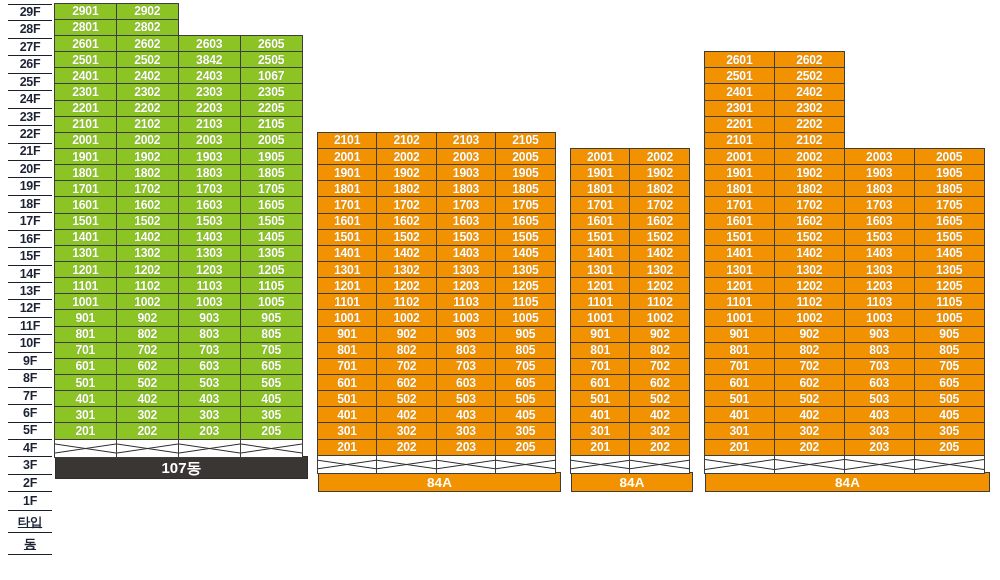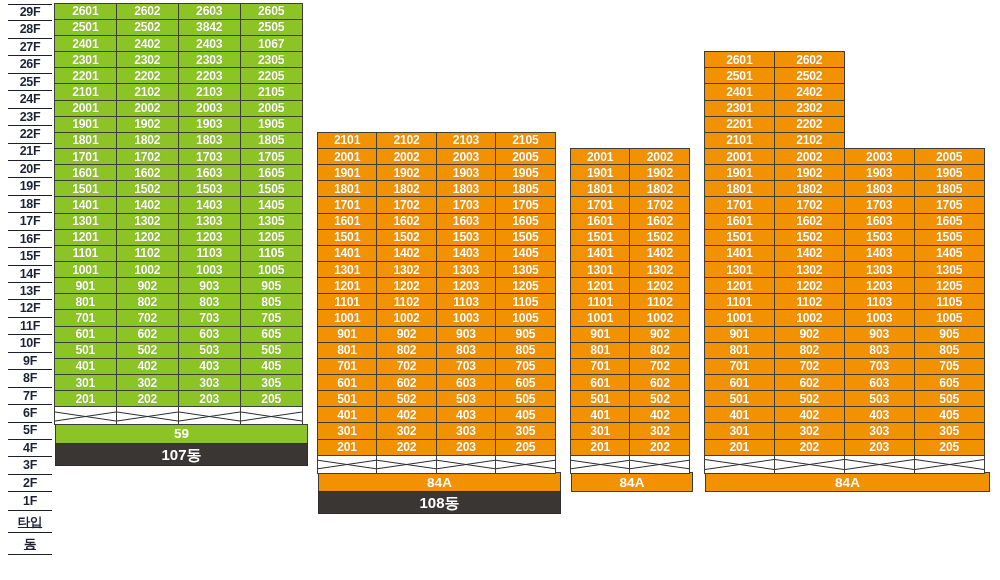--- a/index.html
+++ b/index.html
@@ -116,20 +116,32 @@
       <div class="floor-label">4F</div>
       <div class="floor-label">3F</div>
       <div class="floor-label">2F</div>
       <div class="floor-label tall">1F</div>
       <div class="floor-label taller">타입</div>
       <div class="floor-label taller">동</div>
     </div>
   <div id="buildings-layer">
       <div class="building" style="left: 55px; top: 4px; width: 253px;">
         <div class="brow">
+          <div class="cell green" style="width: 63.25px; flex: 0 0 63.25px;">2901</div>
+          <div class="cell green" style="width: 63.25px; flex: 0 0 63.25px;">2902</div>
+          <div class="cell empty" style="width: 63.25px; flex: 0 0 63.25px;"></div>
+          <div class="cell empty" style="width: 63.25px; flex: 0 0 63.25px;"></div>
+        </div>
+        <div class="brow">
+          <div class="cell green" style="width: 63.25px; flex: 0 0 63.25px;">2801</div>
+          <div class="cell green" style="width: 63.25px; flex: 0 0 63.25px;">2802</div>
+          <div class="cell empty" style="width: 63.25px; flex: 0 0 63.25px;"></div>
+          <div class="cell empty" style="width: 63.25px; flex: 0 0 63.25px;"></div>
+        </div>
+        <div class="brow">
           <div class="cell green" style="width: 63.25px; flex: 0 0 63.25px;">2601</div>
           <div class="cell green" style="width: 63.25px; flex: 0 0 63.25px;">2602</div>
           <div class="cell green" style="width: 63.25px; flex: 0 0 63.25px;">2603</div>
           <div class="cell green" style="width: 63.25px; flex: 0 0 63.25px;">2605</div>
         </div>
         <div class="brow">
           <div class="cell green" style="width: 63.25px; flex: 0 0 63.25px;">2501</div>
           <div class="cell green" style="width: 63.25px; flex: 0 0 63.25px;">2502</div>
           <div class="cell green" style="width: 63.25px; flex: 0 0 63.25px;">3842</div>
           <div class="cell green" style="width: 63.25px; flex: 0 0 63.25px;">2505</div>
@@ -271,21 +283,20 @@
           <div class="cell green" style="width: 63.25px; flex: 0 0 63.25px;">202</div>
           <div class="cell green" style="width: 63.25px; flex: 0 0 63.25px;">203</div>
           <div class="cell green" style="width: 63.25px; flex: 0 0 63.25px;">205</div>
         </div>
         <div class="brow">
           <div class="cell cross" style="width: 63.25px; flex: 0 0 63.25px;"></div>
           <div class="cell cross" style="width: 63.25px; flex: 0 0 63.25px;"></div>
           <div class="cell cross" style="width: 63.25px; flex: 0 0 63.25px;"></div>
           <div class="cell cross" style="width: 63.25px; flex: 0 0 63.25px;"></div>
         </div>
-        <div class="type-row green">59</div>
         <div class="dong-row">107동</div>
       </div>
       <div class="building" style="left: 318px; top: 4px; width: 243px;">
         <div class="brow">
           <div class="cell empty" style="width: 60.75px; flex: 0 0 60.75px;"></div>
           <div class="cell empty" style="width: 60.75px; flex: 0 0 60.75px;"></div>
           <div class="cell empty" style="width: 60.75px; flex: 0 0 60.75px;"></div>
           <div class="cell empty" style="width: 60.75px; flex: 0 0 60.75px;"></div>
         </div>
         <div class="brow">
@@ -450,21 +461,20 @@
           <div class="cell orange" style="width: 60.75px; flex: 0 0 60.75px;">203</div>
           <div class="cell orange" style="width: 60.75px; flex: 0 0 60.75px;">205</div>
         </div>
         <div class="brow">
           <div class="cell cross" style="width: 60.75px; flex: 0 0 60.75px;"></div>
           <div class="cell cross" style="width: 60.75px; flex: 0 0 60.75px;"></div>
           <div class="cell cross" style="width: 60.75px; flex: 0 0 60.75px;"></div>
           <div class="cell cross" style="width: 60.75px; flex: 0 0 60.75px;"></div>
         </div>
         <div class="type-row orange">84A</div>
-        <div class="dong-row">108동</div>
       </div>
       <div class="building" style="left: 571px; top: 4px; width: 122px;">
         <div class="brow">
           <div class="cell empty" style="width: 61px; flex: 0 0 61px;"></div>
           <div class="cell empty" style="width: 61px; flex: 0 0 61px;"></div>
         </div>
         <div class="brow">
           <div class="cell empty" style="width: 61px; flex: 0 0 61px;"></div>
           <div class="cell empty" style="width: 61px; flex: 0 0 61px;"></div>
         </div>

